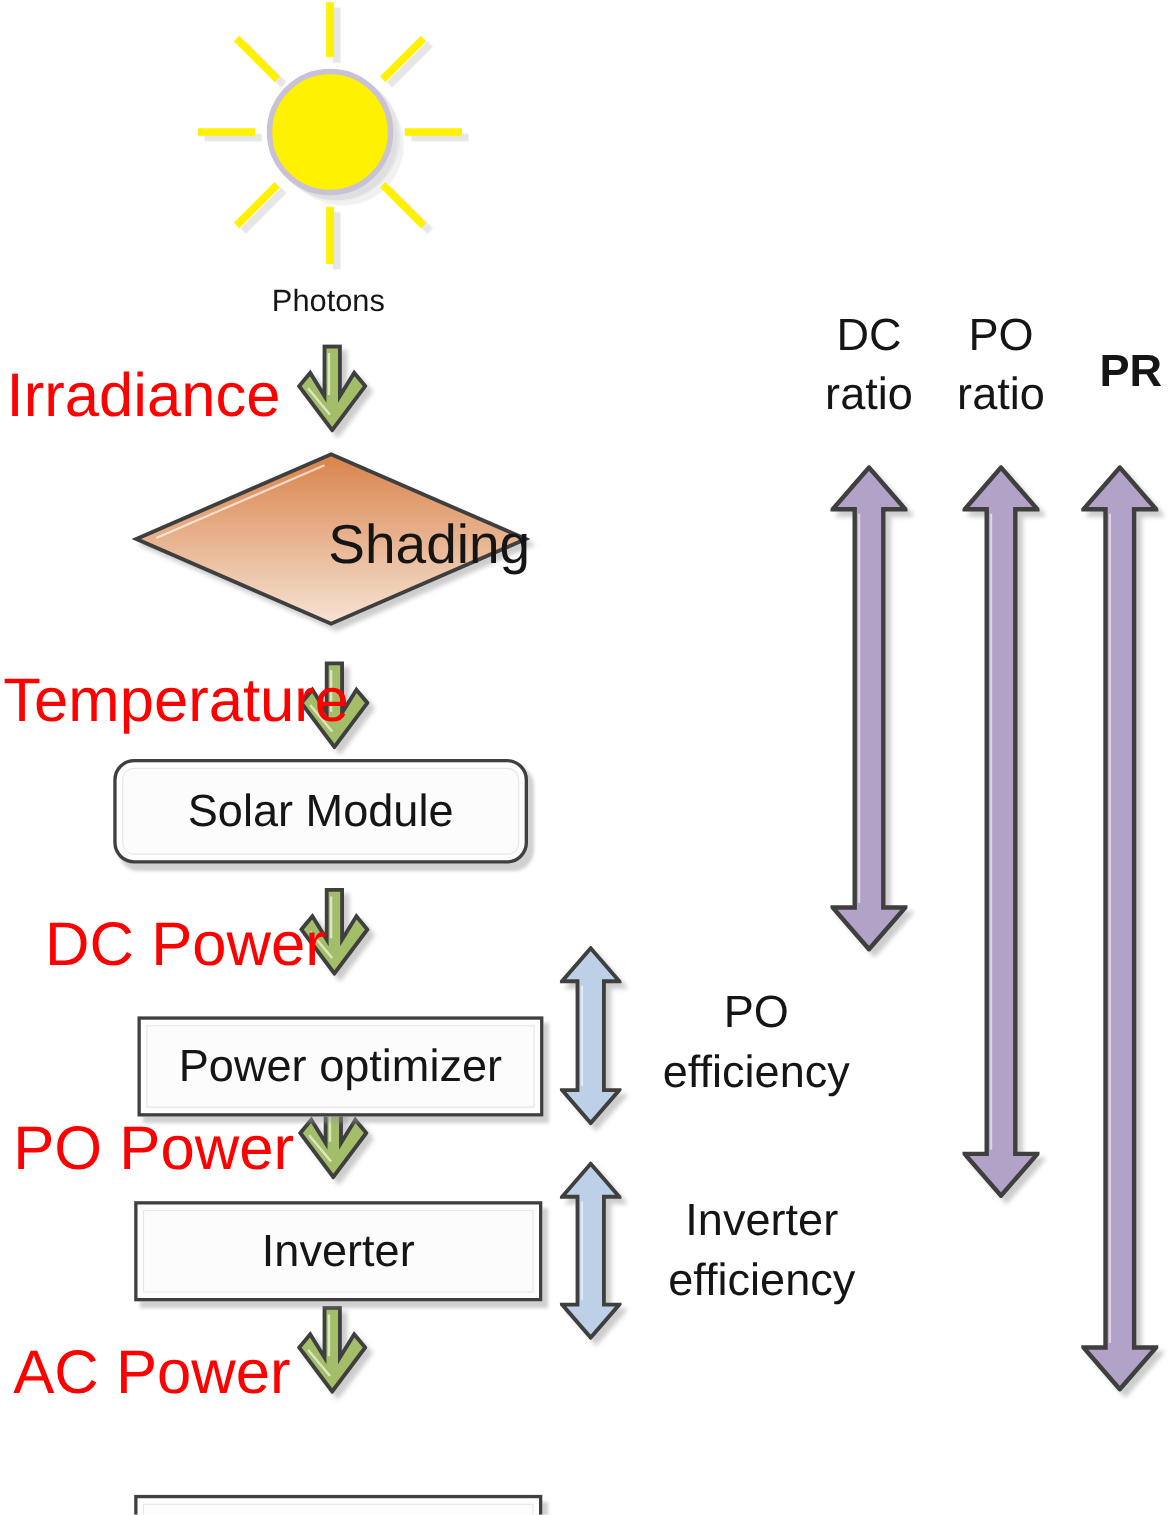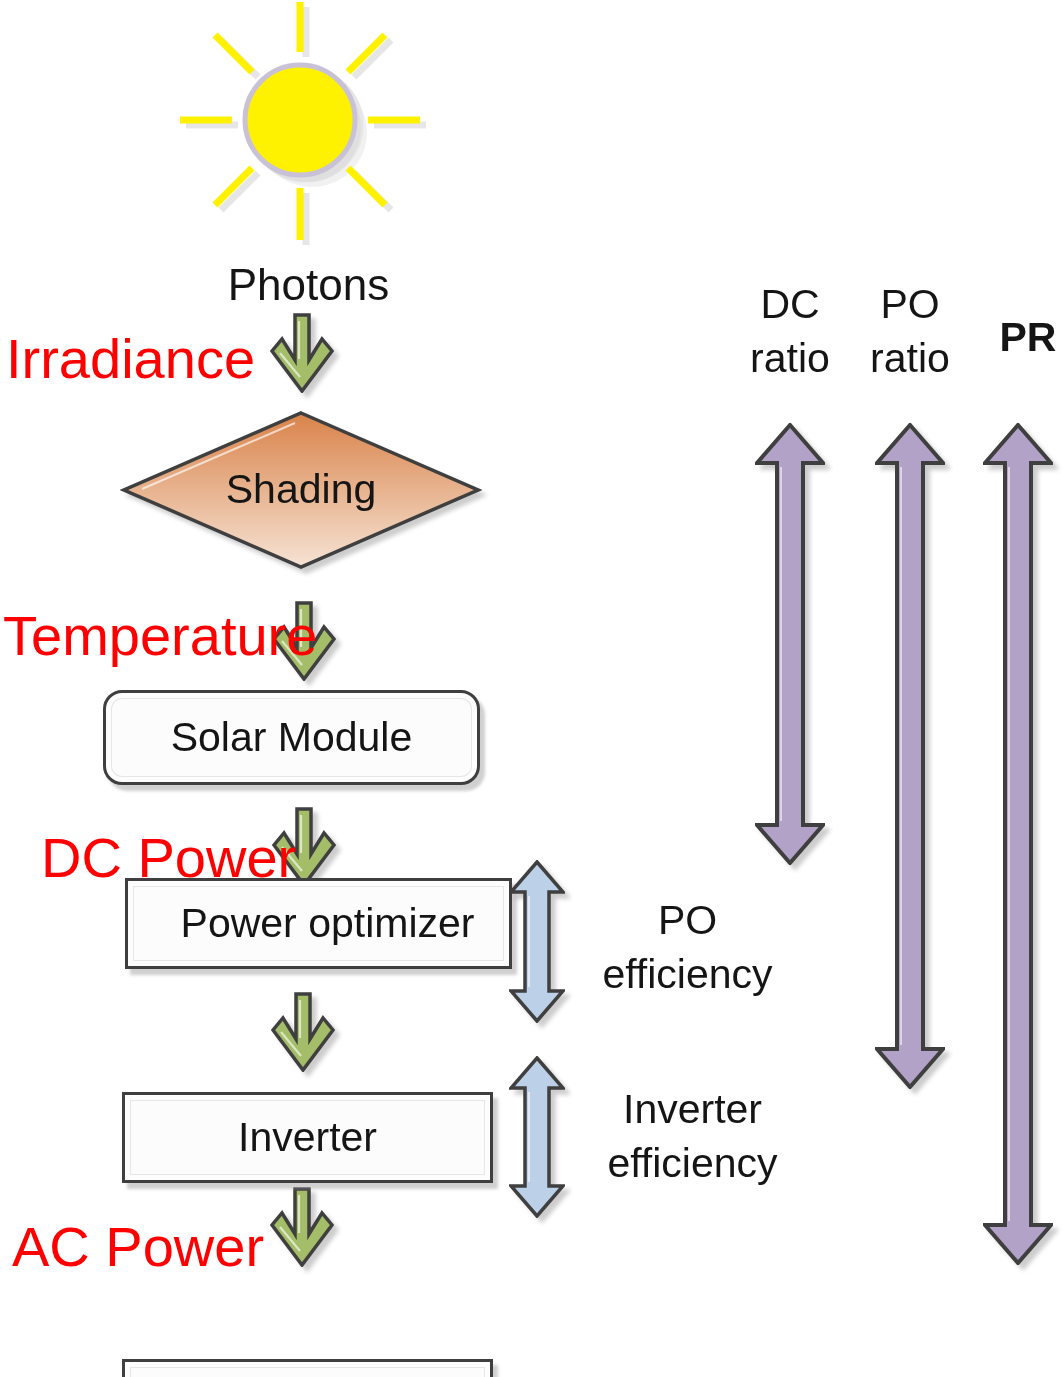--- a/index.html
+++ b/index.html
@@ -25,21 +25,21 @@
   .node-box{
     background:var(--box-fill,#fcfcfc);
     border:3px solid var(--outline,#3f3f3f);
     box-shadow:5px 6px 3px rgba(150,150,150,0.45),
                inset 0 0 0 5px #fdfdfd,
                inset 0 0 0 6px #e6e6e6;
     display:flex;align-items:center;justify-content:center;
     color:var(--text,#151515);font-size:41px;
   }
   .diamond-label{
-    color:var(--text,#151515);font-size:41px;text-align:center;
+    color:var(--text,#151515);font-size:50px;text-align:right;
   }
   .green-arrow-fill{fill:var(--green-arrow,#a4bd68);stroke:var(--outline,#3f3f3f);stroke-width:3.5;stroke-linejoin:miter;}
   .green-hl{fill:none;stroke:var(--green-arrow-highlight,#dbe7c3);stroke-width:2.2;}
   .purple-fill{fill:var(--purple-arrow,#b3a2c8);stroke:var(--outline,#3f3f3f);stroke-width:4;}
   .blue-fill{fill:var(--blue-arrow,#bcd0e8);stroke:var(--outline,#3f3f3f);stroke-width:3.5;}
   .shaft-hl{stroke:rgba(255,255,255,0.55);stroke-width:2;}
   .diamond-poly{stroke:var(--outline,#3f3f3f);stroke-width:3.5;}
   .sun-ray{stroke:var(--sun-ray,#fff100);stroke-width:7;}
   .sun-core{fill:var(--sun-fill,#fef200);stroke:var(--sun-ring,#c9c2d6);stroke-width:5;}
 </style>
@@ -56,21 +56,21 @@
       <line x1="188" y1="168" x2="225" y2="205"></line>
       <line x1="140" y1="188" x2="140" y2="240"></line>
       <line x1="92" y1="168" x2="55" y2="205"></line>
       <line x1="72" y1="120" x2="20" y2="120"></line>
       <line x1="92" y1="72" x2="55" y2="35"></line>
     </g>
     <circle cx="146" cy="127" r="55" fill="#d8d8d8" opacity="0.55"></circle>
     <circle class="sun-core" cx="140" cy="120" r="55"></circle>
   </svg>
 
-  <div class="abs black-label" style="left:206px;top:256px;width:205px;font-size:44px;">Photons</div>
+  <div class="abs black-label" style="left:196px;top:256px;width:205px;font-size:28px;">Photons</div>
 
   <svg class="abs shape-shadow" style="left:270px;top:313px;" width="64" height="80" viewBox="0 0 64 80">
     <polygon class="green-arrow-fill" points="25,2 39,2 39,47 52,26 62,38 32,78 2,38 12,26 25,47"></polygon>
     <polyline class="green-hl" points="29,8 29,46"></polyline>
       <polyline class="green-hl" points="10,40 30,64"></polyline>
   </svg>
   <svg class="abs shape-shadow" style="left:272px;top:601px;" width="64" height="80" viewBox="0 0 64 80">
     <polygon class="green-arrow-fill" points="25,2 39,2 39,47 52,26 62,38 32,78 2,38 12,26 25,47"></polygon>
     <polyline class="green-hl" points="29,8 29,46"></polyline>
       <polyline class="green-hl" points="10,40 30,64"></polyline>
@@ -87,38 +87,39 @@
   </svg>
   <svg class="abs shape-shadow" style="left:270px;top:1187px;" width="64" height="80" viewBox="0 0 64 80">
     <polygon class="green-arrow-fill" points="25,2 39,2 39,47 52,26 62,38 32,78 2,38 12,26 25,47"></polygon>
     <polyline class="green-hl" points="29,8 29,46"></polyline>
       <polyline class="green-hl" points="10,40 30,64"></polyline>
   </svg>
 
   <div class="abs red-label" style="left:6px;top:330px;">Irradiance</div>
   <div class="abs red-label" style="left:3px;top:607px;">Temperature</div>
   <div class="abs red-label" style="left:13px;top:829px;margin-left:28px;">DC Power</div>
+  <div class="abs red-label" style="left:12px;top:1015px;">PO Power</div>
   <div class="abs red-label" style="left:12px;top:1218px;">AC Power</div>
 
   <svg class="abs shape-shadow" style="left:120px;top:409px;" width="362" height="162" viewBox="0 0 362 162">
     <defs>
       <linearGradient id="diamondGrad" x1="0" y1="0" x2="0" y2="1">
         <stop offset="0" style="stop-color:var(--diamond-top,#d9834a)"></stop>
         <stop offset="1" style="stop-color:var(--diamond-bottom,#f6e3d4)"></stop>
       </linearGradient>
     </defs>
     <polygon class="diamond-poly" fill="url(#diamondGrad)" points="181,4 358,81 181,158 4,81"></polygon>
     <polyline points="175,14 22,80" fill="none" stroke="rgba(255,255,255,0.65)" stroke-width="2"></polyline>
   </svg>
   <div class="abs diamond-label" style="left:120px;top:466px;width:362px;">Shading</div>
 
   <div class="abs node-box" style="left:103px;top:690px;width:371px;height:89px;border-radius:19px;">
     <span>Solar Module</span>
   </div>
-  <div class="abs node-box" style="left:125px;top:878px;width:363px;height:85px;padding-left:18px;">
+  <div class="abs node-box" style="left:125px;top:924px;width:363px;height:85px;">
     <span>Power optimizer</span>
   </div>
   <div class="abs node-box" style="left:122px;top:1092px;width:365px;height:85px;">
     <span>Inverter</span>
   </div>
   <div class="abs node-box" style="left:122px;top:1359px;width:365px;height:85px;">
     <span>Grid</span>
   </div>
 
   <svg class="abs shape-shadow" style="left:509px;top:860px;" width="56" height="163" viewBox="0 0 56 163">

